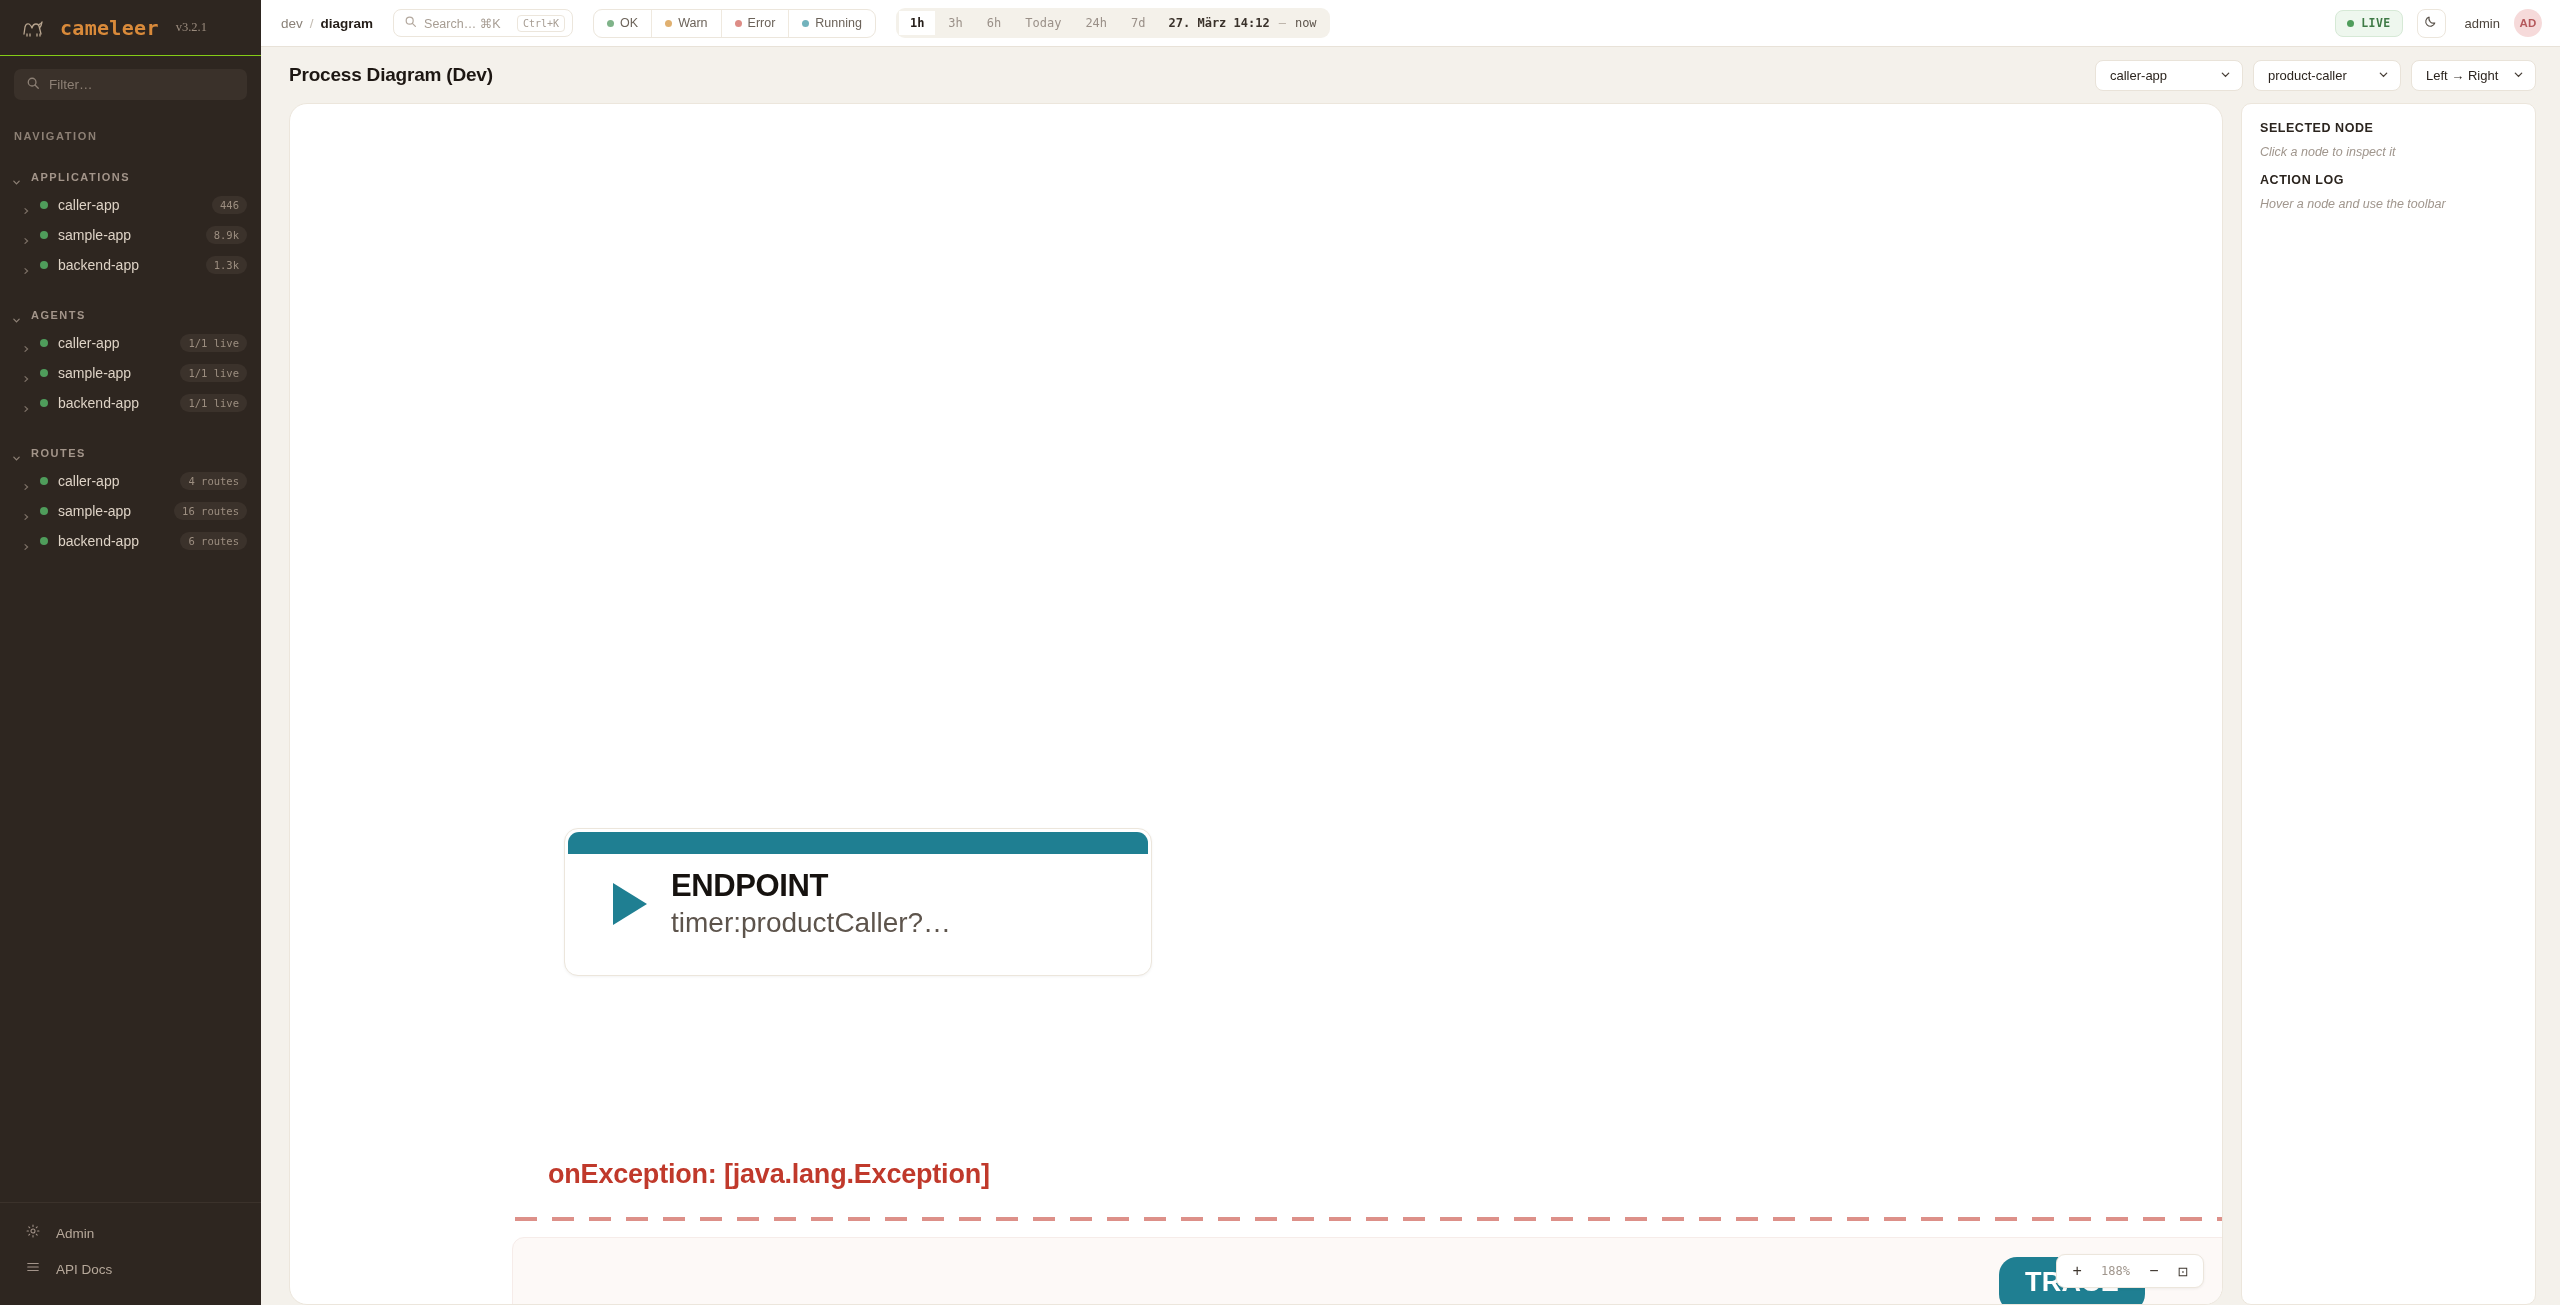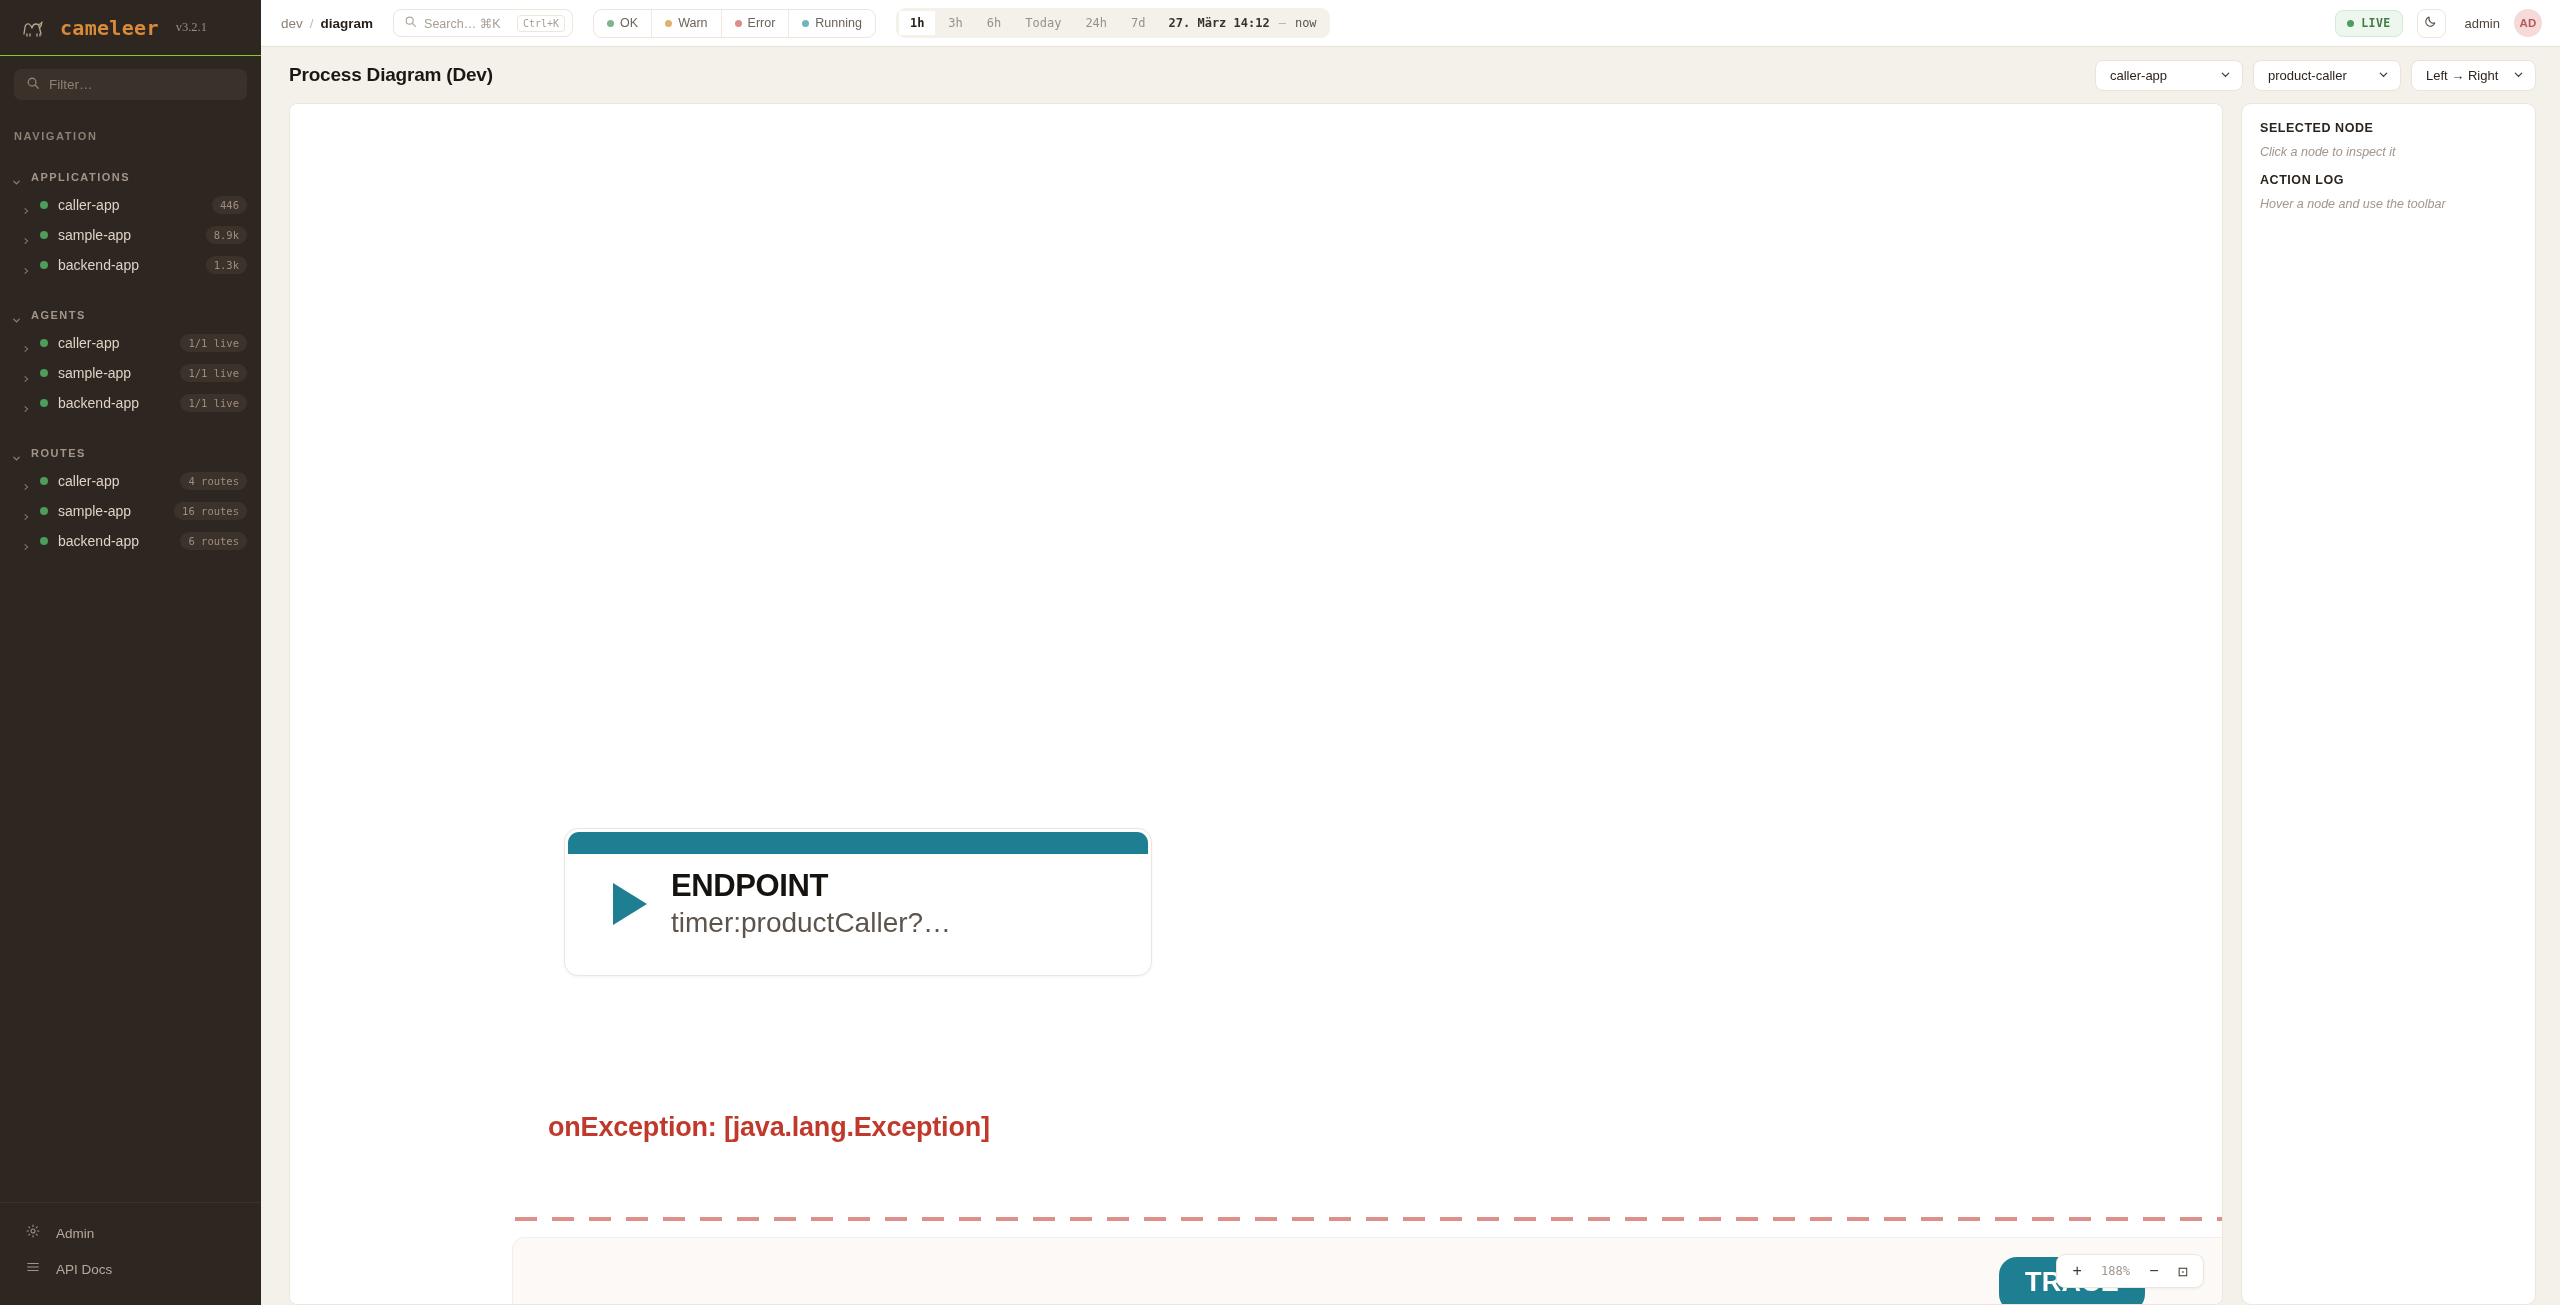--- a/index.html
+++ b/index.html
@@ -193,39 +193,39 @@
     background: #fff; border: 1px solid #e9e3d9; border-radius: 8px;
     display: flex; align-items: center; justify-content: space-between;
     padding: 0 11px 0 14px; gap: 12px;
     font-size: 13px; color: #2c251f; cursor: pointer;
   }
 
   
   .content { flex: 1; display: flex; padding: 0 24px 0 28px; gap: 18px; min-height: 0; }
   .canvas {
     flex: 1; background: #fff;
-    border: 1px solid #ece6dc; border-radius: 8px;
+    border: 1px solid #ece6dc; border-radius: 18px;
     position: relative; overflow: hidden; min-width: 0;
   }
   .node-endpoint {
     position: absolute; left: 274px; top: 724px;
     width: 588px; height: 148px;
     background: #fff; border: 1px solid #ece6dc;
     border-radius: 14px; overflow: hidden;
     box-shadow: 0 1px 3px rgba(0,0,0,.05);
     cursor: pointer;
   }
   .node-bar { height: 22px; background: #1f7f92; border-radius: 11px 11px 0 0; margin: 3px 3px 0 3px; }
   .node-body { display: flex; align-items: center; gap: 24px; padding: 14px 0 0 48px; }
   .node-play { width: 0; height: 0; border-left: 34px solid #1f7f92; border-top: 21px solid transparent; border-bottom: 21px solid transparent; flex: none; }
   .node-kind { font-size: 31px; font-weight: 700; color: #16120f; letter-spacing: -.4px; line-height: 1.15; }
   .node-uri { font-size: 28px; color: #5d544c; line-height: 1.2; margin-top: 2px; }
 
   .exc-label {
-    position: absolute; left: 258px; top: 1008px;
+    position: absolute; left: 258px; top: 1055px;
     font-size: 27px; font-weight: 700; color: #c0392b; letter-spacing: -.2px;
     white-space: nowrap;
   }
   .exc-line {
     position: absolute; left: 225px; top: 1113px; right: 0; height: 4px;
     background-image: linear-gradient(90deg,#dd9089 0 22px, transparent 22px 37px);
     background-size: 37px 4px;
   }
   .exc-region {
     position: absolute; left: 222px; top: 1133px; right: -30px; bottom: -40px;

